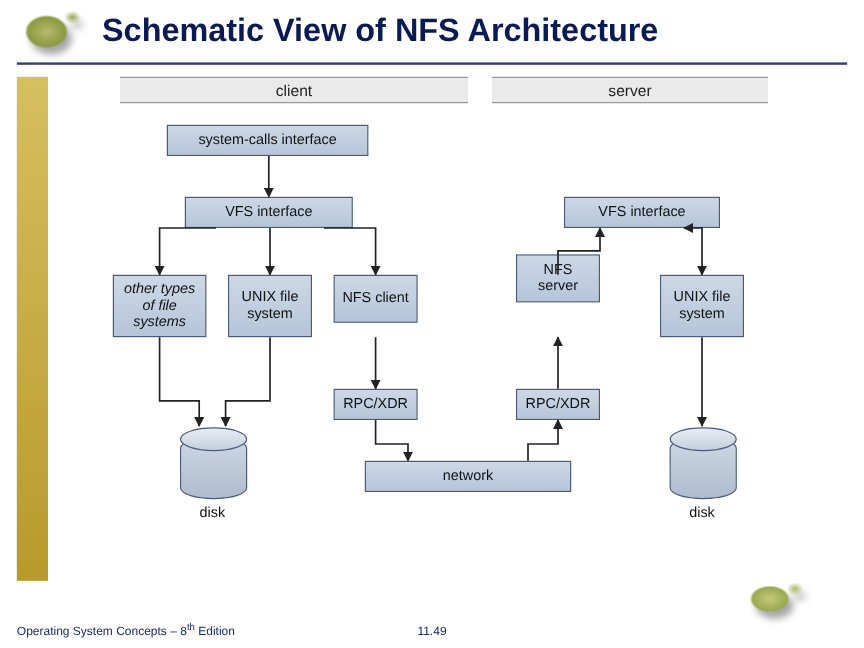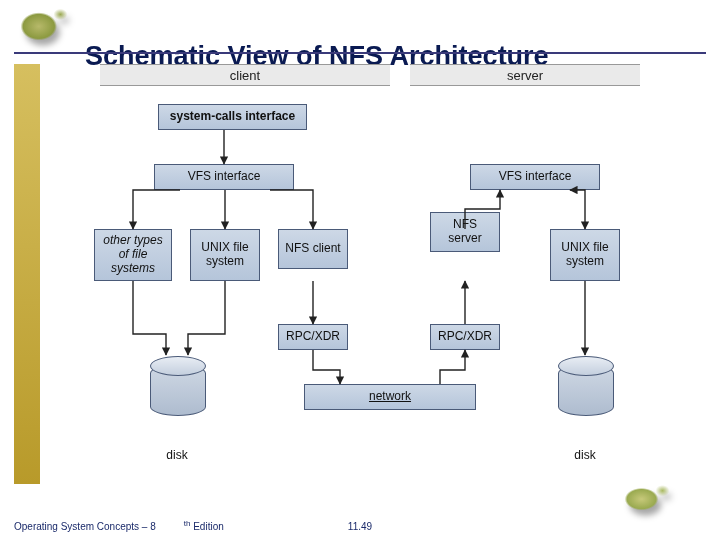--- a/index.html
+++ b/index.html
@@ -17,21 +17,20 @@
     height: 540px;
   }
   
   .title {
     position: absolute;
     left: 85px;
     top: 10px;
     font-size: 27px;
     font-weight: bold;
     color: #0a1a52;
-    margin-top: 31px;
   }
   .title-underline {
     position: absolute;
     left: 14px;
     top: 52px;
     width: 692px;
     height: 2px;
     background: #3a3a7a;
   }
   
@@ -114,38 +113,37 @@
     background: linear-gradient(#e8edf4, #c4cfde);
     border: 1px solid #4a5a78;
     border-radius: 50%;
   }
   .disk-label {
     position: absolute;
     font-size: 12px;
     color: #111;
     text-align: center;
     width: 54px;
-    margin-top: 28px;
   }
   
   svg.arrows {
     position: absolute;
     left: 0; top: 0;
     width: 580px; height: 420px;
     pointer-events: none;
   }
   
   .footer-left {
     position: absolute;
     left: 14px;
     bottom: 8px;
     font-size: 10px;
     color: #1a2a6a;
   }
-  .footer-left sup { font-size: 8px; padding-left: 28px; }
+  .footer-left sup { font-size: 8px; }
   .footer-center {
     position: absolute;
     left: 0; right: 0;
     bottom: 8px;
     text-align: center;
     font-size: 10px;
     color: #1a2a6a;
   }
   .footer-right {
     position: absolute;
@@ -165,41 +163,41 @@
   <div class="title">Schematic View of NFS Architecture</div>
   <div class="title-underline"></div>
 
   <div class="strip"></div>
 
   <div class="diagram">
 
     <div class="colhdr" style="left:20px; top:0; width:290px; height:20px;">client</div>
     <div class="colhdr" style="left:330px; top:0; width:230px; height:20px;">server</div>
 
-    <div class="node" style="left:78px; top:40px; width:149px; height:26px;font-weight:bold;">system-calls interface</div>
+    <div class="node" style="left:59px; top:40px; width:168px; height:26px;">system-calls interface</div>
 
     <div class="node" style="left:74px; top:100px; width:140px; height:26px;">VFS interface</div>
 
     <div class="node" style="left:14px; top:165px; width:78px; height:52px;font-style:italic;">other types of file systems</div>
 
     <div class="node" style="left:110px; top:165px; width:70px; height:52px;">UNIX file system</div>
 
     <div class="node" style="left:198px; top:165px; width:70px; height:40px;">NFS client</div>
 
     <div class="node" style="left:198px; top:260px; width:70px; height:26px;">RPC/XDR</div>
 
     <div class="node" style="left:390px; top:100px; width:130px; height:26px;">VFS interface</div>
 
     <div class="node" style="left:350px; top:148px; width:70px; height:40px;">NFS server</div>
 
     <div class="node" style="left:470px; top:165px; width:70px; height:52px;">UNIX file system</div>
 
     <div class="node" style="left:350px; top:260px; width:70px; height:26px;">RPC/XDR</div>
 
-    <div class="node" style="left:224px; top:320px; width:172px; height:26px;text-decoration:underline;">network</div>
+    <div class="node" style="left:224px; top:320px; width:172px; height:26px;">network</div>
 
     <div class="disk-cyl" style="left:70px; top:300px;"></div>
     <div class="disk-label" style="left:70px; top:356px;">disk</div>
 
     <div class="disk-cyl" style="left:478px; top:300px;"></div>
     <div class="disk-label" style="left:478px; top:356px;">disk</div>
 
     <svg class="arrows">
       <defs>
         <marker id="ah" viewBox="0 0 10 10" refX="9" refY="5" markerWidth="6" markerHeight="6" orient="auto-start-reverse">

